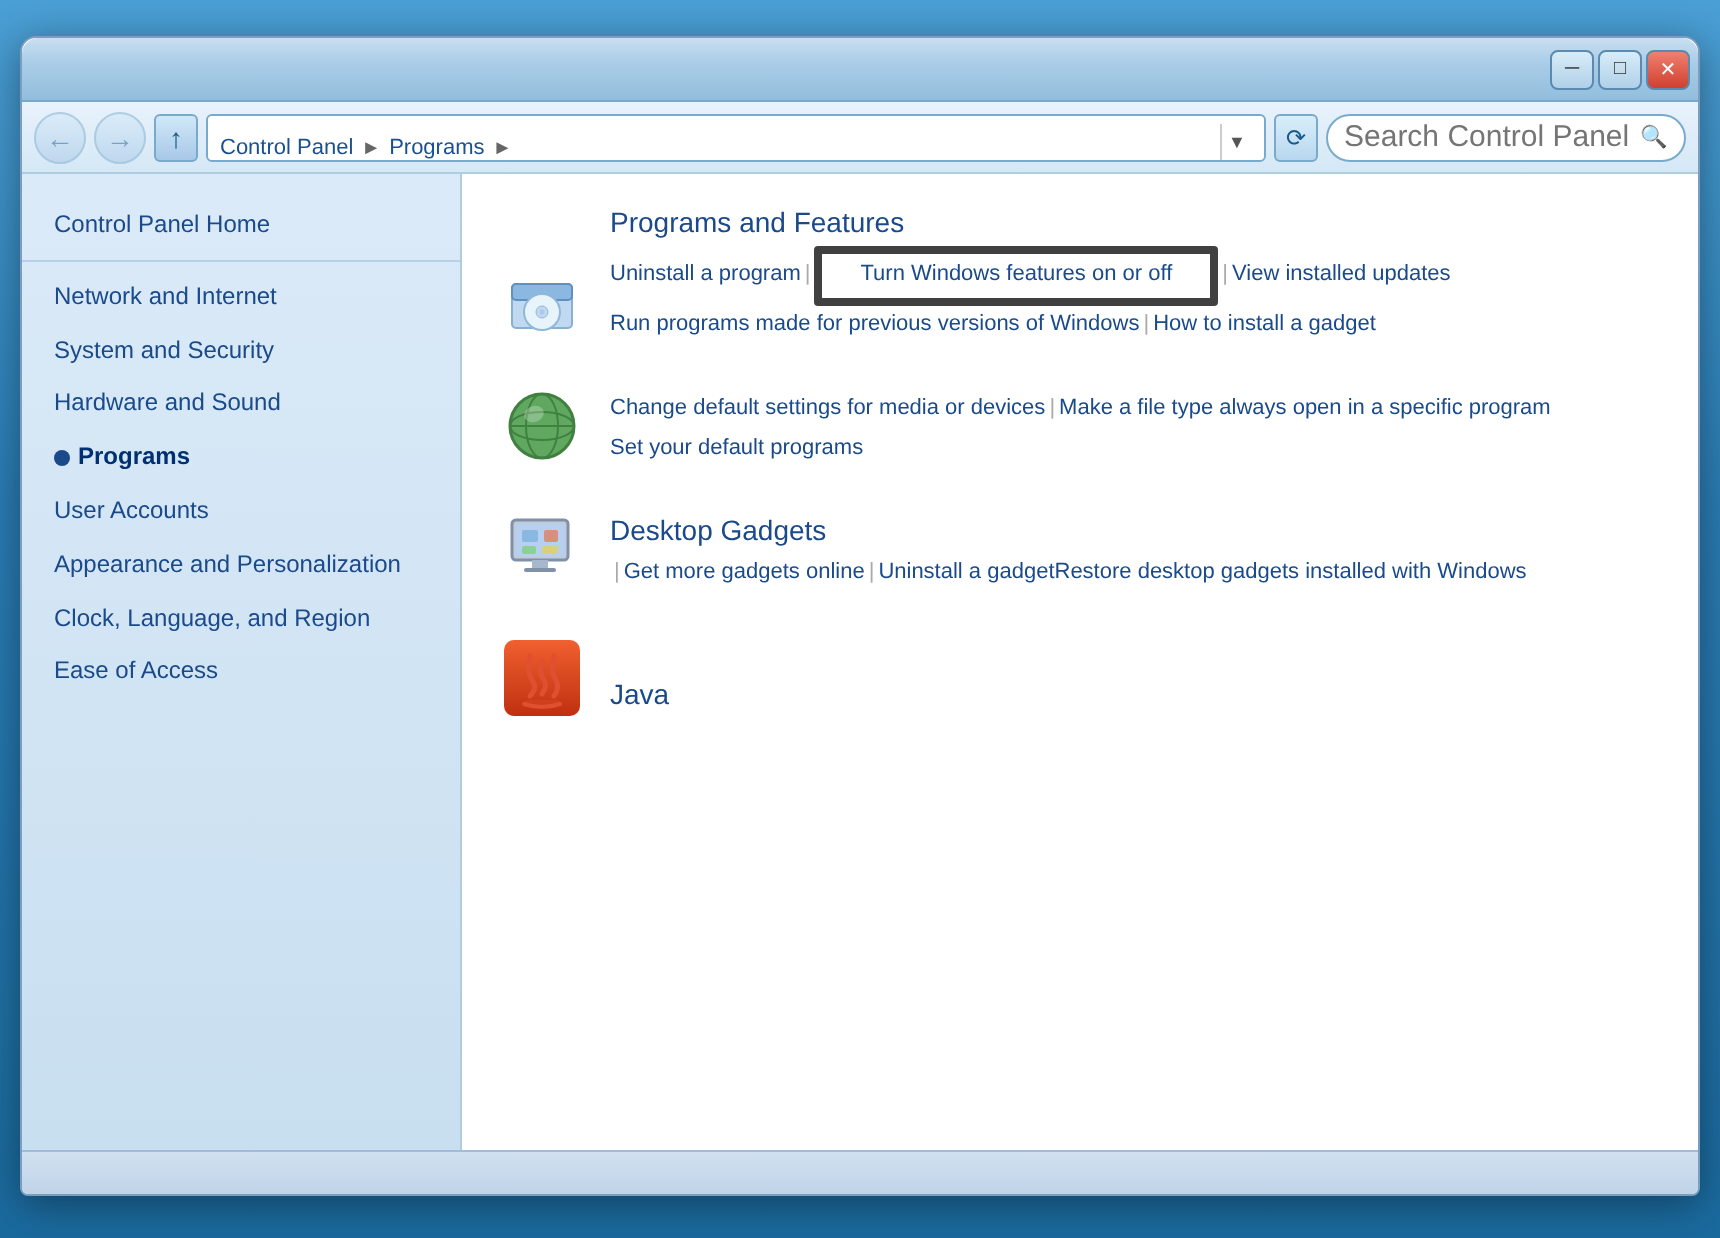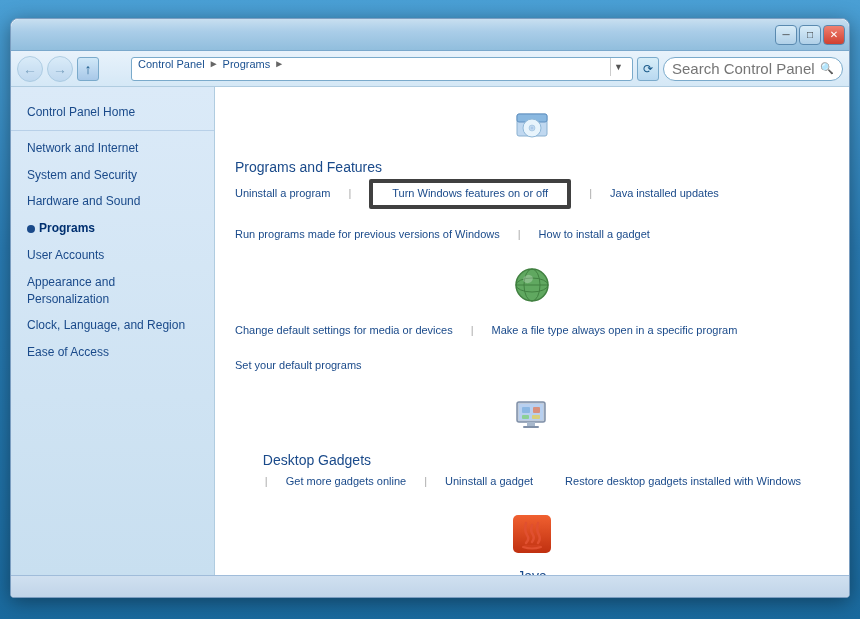--- a/index.html
+++ b/index.html
@@ -87,26 +87,25 @@
       opacity: 0.5;
       cursor: default;
     }
     .address-path {
       flex: 1;
       height: 24px;
       background: white;
       border: 1px solid #7aaacb;
       border-radius: 3px;
       display: flex;
-      align-items: flex-start;
+      align-items: flex-end;
       padding: 0 6px;
       font-size: 11px;
       color: #333;
       gap: 4px;
-      margin-left: 28px;
     }
     .path-separator {
       color: #666;
       font-size: 10px;
     }
     .path-item {
       color: #1a5090;
       cursor: pointer;
     }
     .path-dropdown {
@@ -161,21 +160,21 @@
 
     
     .main-area {
       display: flex;
       flex: 1;
       overflow: hidden;
     }
 
     
     .sidebar {
-      width: 204px;
+      width: 220px;
       background: linear-gradient(180deg, #dbeaf8 0%, #c8dff0 100%);
       border-right: 1px solid #b0cce0;
       padding: 12px 0;
       overflow-y: auto;
     }
     .sidebar-item {
       padding: 5px 16px;
       font-size: 12px;
       cursor: pointer;
       color: #1a4a8a;
@@ -206,24 +205,23 @@
     
     .content {
       flex: 1;
       background: white;
       padding: 16px 20px;
       overflow-y: auto;
     }
 
     .section {
       display: flex;
-      align-items: center;
+      align-items: flex-end;
       margin-bottom: 20px;
       gap: 14px;
-      flex-direction: column;
     }
     .section-icon {
       width: 42px;
       height: 42px;
       flex-shrink: 0;
       display: flex;
       align-items: center;
       justify-content: center;
       margin-top: 2px;
     }
@@ -232,21 +230,21 @@
       font-size: 14px;
       font-weight: normal;
       color: #1a4a8a;
       margin-bottom: 4px;
       cursor: pointer;
     }
     .section-links {
       display: flex;
       flex-wrap: wrap;
       align-items: center;
-      gap: 16px;
+      gap: 0;
       font-size: 11px;
       color: #555;
       line-height: 1.8;
     }
     .section-link {
       color: #1a4a8a;
       cursor: pointer;
       text-decoration: none;
       font-size: 11px;
     }
@@ -377,21 +375,21 @@
             </svg>
           </div>
         </div>
         <div class="section-body">
           <div class="section-title">Programs and Features</div>
           <div class="section-links">
             <a class="section-link">Uninstall a program</a>
             <span class="separator">|</span>
             <a class="section-link highlighted">Turn Windows features on or off</a>
             <span class="separator">|</span>
-            <a class="section-link">Java installed updates</a>
+            <a class="section-link">View installed updates</a>
             <br style="width:100%">
             <a class="section-link">Run programs made for previous versions of Windows</a>
             <span class="separator">|</span>
             <a class="section-link">How to install a gadget</a>
           </div>
         </div>
       </div>
 
       <div class="section">
         <div class="section-icon prog-icon">

